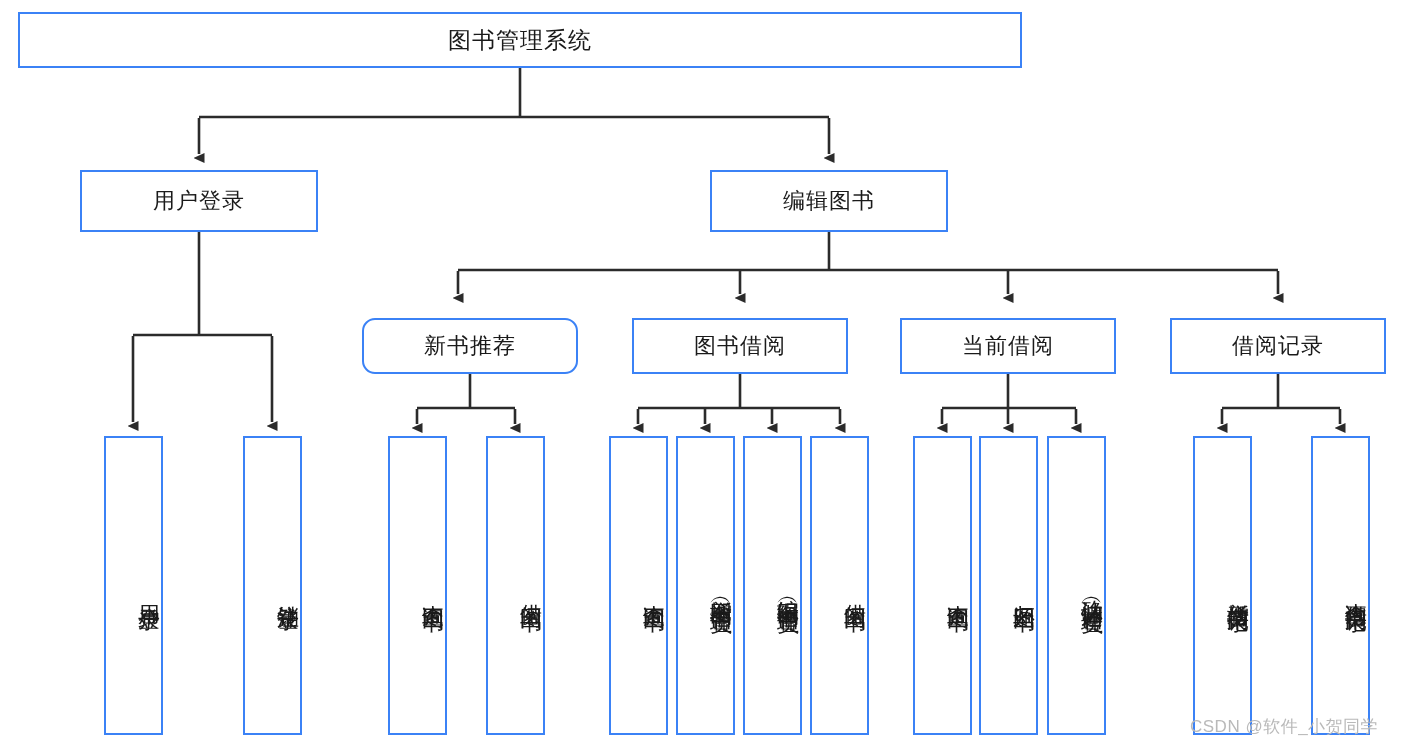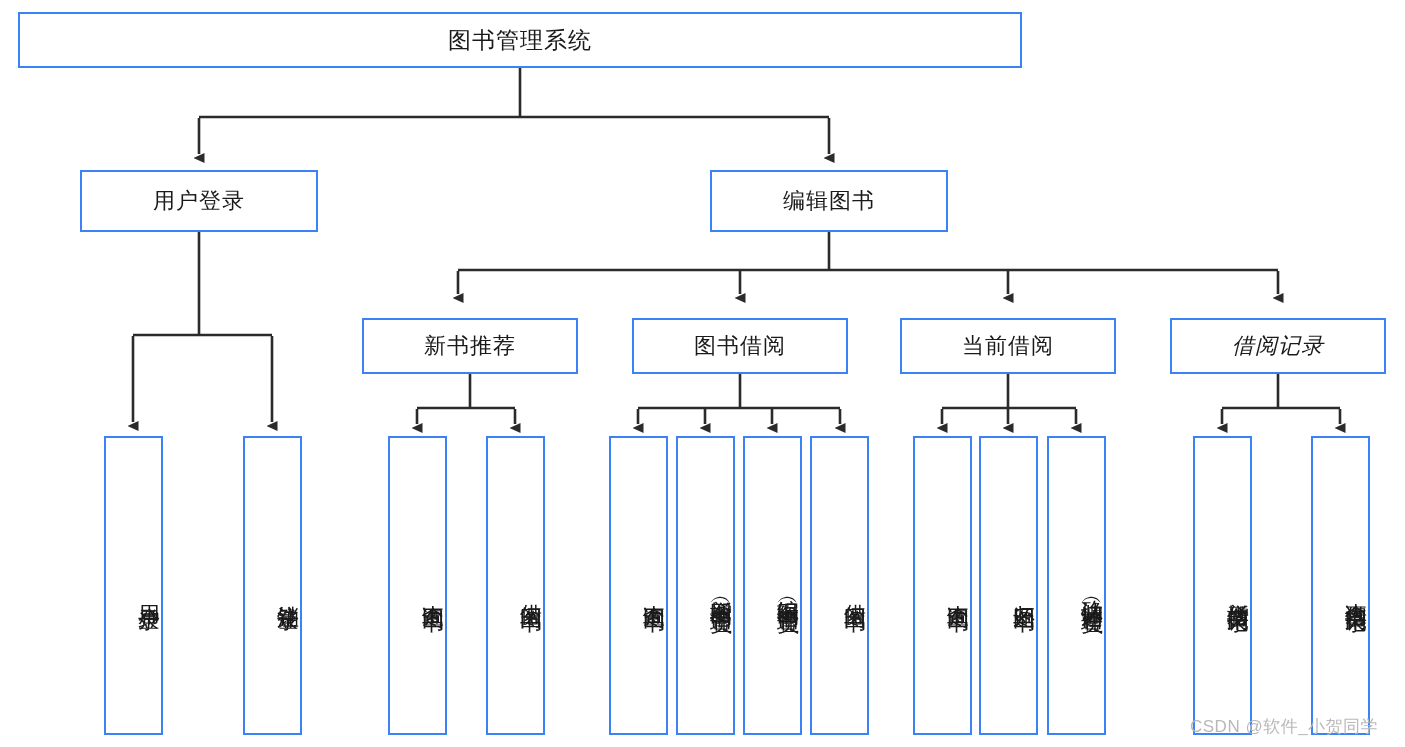--- a/index.html
+++ b/index.html
@@ -124,30 +124,30 @@
     <span class="label">图书管理系统</span>
   </div>
 
   <div class="node horiz" style="left:80px; top:170px; width:238px; height:62px;">
     <span class="label">用户登录</span>
   </div>
   <div class="node horiz" style="left:710px; top:170px; width:238px; height:62px;">
     <span class="label">编辑图书</span>
   </div>
 
-  <div class="node horiz" style="left:362px; top:318px; width:216px; height:56px;">
+  <div class="node horiz" style="left:362px; top:318px; width:216px; height:56px;border-radius:13px;">
     <span class="label">新书推荐</span>
   </div>
   <div class="node horiz" style="left:632px; top:318px; width:216px; height:56px;">
     <span class="label">图书借阅</span>
   </div>
   <div class="node horiz" style="left:900px; top:318px; width:216px; height:56px;justify-content:center;">
     <span class="label">当前借阅</span>
   </div>
-  <div class="node horiz" style="left:1170px; top:318px; width:216px; height:56px;font-style:italic;">
+  <div class="node horiz" style="left:1170px; top:318px; width:216px; height:56px;">
     <span class="label">借阅记录</span>
   </div>
 
   <div class="node vert" style="left:104px; top:436px; width:59px; height:299px;">
     <span class="label">用户登录</span>
   </div>
   <div class="node vert" style="left:243px; top:436px; width:59px; height:299px;">
     <span class="label">注销登录</span>
   </div>
 

